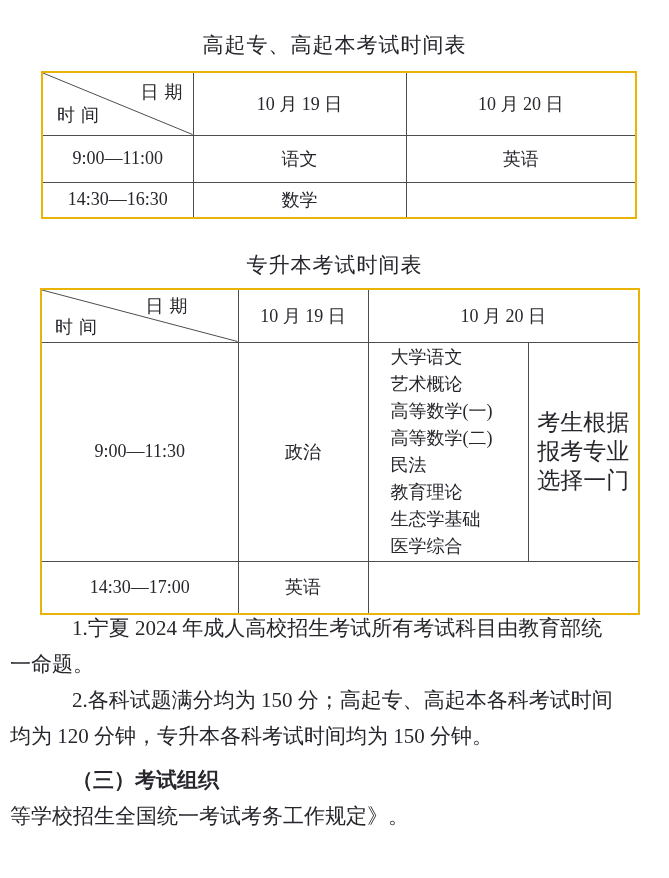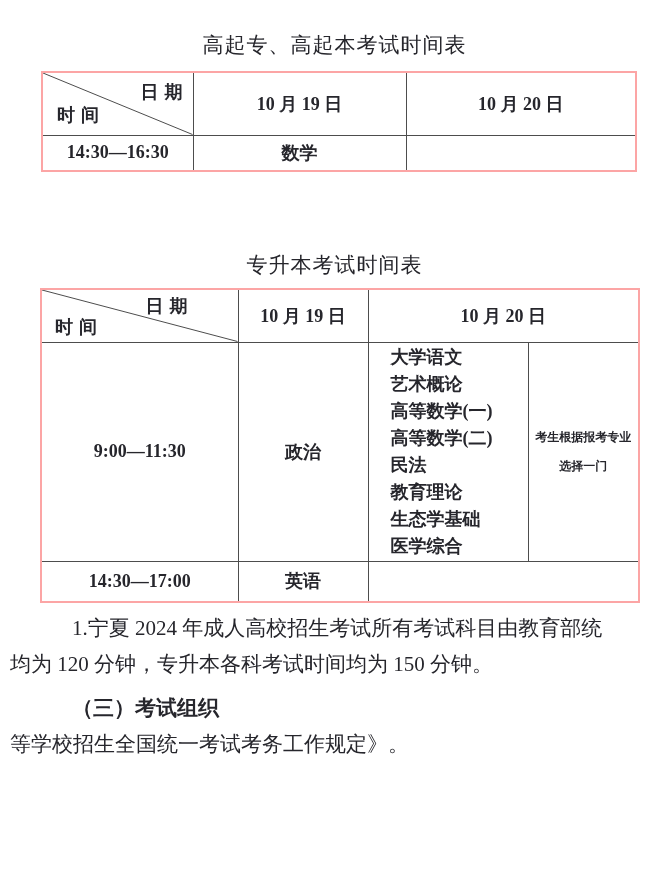--- a/index.html
+++ b/index.html
@@ -19,36 +19,36 @@
   #title2 { top:251px; }
 
   table { position:absolute; border-collapse:collapse; table-layout:fixed; }
   #table1 { left:41px; top:71px; width:594px; }
   #table2 { left:40px; top:288px; width:598px; }
   td {
     border:1px solid #4d4d4d;
     font-size:18px; text-align:center; vertical-align:middle;
     padding:0; overflow:hidden;
   }
-  table { border:2px solid #fca5a5;font-weight:bold; }
+  table { border:2px solid #eab308; }
 
   
   .diag { position:relative; }
   .diag svg { position:absolute; left:0; top:0; width:100%; height:100%; display:block; }
   .diag .lbl { position:absolute; font-size:18px; letter-spacing:6px; white-space:nowrap; }
   #table1 .lbl-date { top:7px;  right:4px;  }
   #table1 .lbl-time { bottom:8px; left:14px; }
   #table2 .lbl-date { top:4px;  right:44px; }
   #table2 .lbl-time { bottom:3px; left:13px; }
 
   .subjects-cell {
     text-align:left; padding-left:22px;
     white-space:pre-line; line-height:27px; font-size:18px;
   }
-  .note-cell { padding:12px 5px; line-height:29px; font-size:12px; }
+  .note-cell { padding:12px 5px; line-height:29px; font-size:23px; }
   .time-cell, .subj { white-space:nowrap; }
 
   
   #bodytext {
     position:absolute; left:10px; top:610px; width:655px;
     font-size:21px; line-height:36px;
   }
   #bodytext .line { white-space:nowrap; }
   #bodytext .indent { padding-left:62px; }
   #bodytext .heading { font-weight:bold; margin-top:8px; }
@@ -70,20 +70,25 @@
       <tr style="height:63px">
         <td class="diag">
           <svg viewBox="0 0 100 100" preserveAspectRatio="none">
             <line x1="0" y1="0" x2="100" y2="100" stroke="#4d4d4d" stroke-width="1" vector-effect="non-scaling-stroke"></line>
           </svg>
           <span class="lbl lbl-date">日期</span>
           <span class="lbl lbl-time">时间</span>
         </td>
         <td>10 月 19 日</td>
         <td>10 月 20 日</td>
+      </tr>
+      <tr style="height:47px">
+        <td class="time-cell">9:00—11:00</td>
+        <td class="subj">语文</td>
+        <td class="subj">英语</td>
       </tr>
       <tr style="height:36px">
         <td class="time-cell">14:30—16:30</td>
         <td class="subj">数学</td>
         <td class="subj"></td>
       </tr>
     </tbody>
   </table>
 
   <div class="tbl-title" id="title2">专升本考试时间表</div>
@@ -113,28 +118,30 @@
         <td class="subjects-cell">大学语文
 艺术概论
 高等数学(一)
 高等数学(二)
 民法
 教育理论
 生态学基础
 医学综合</td>
         <td class="note-cell">考生根据报考专业选择一门</td>
       </tr>
-      <tr style="height:41px">
+      <tr style="height:53px">
         <td class="time-cell">14:30—17:00</td>
         <td class="subj">英语</td>
         <td colspan="2"></td>
       </tr>
     </tbody>
   </table>
 
   <div id="bodytext">
     <div class="line indent">1.宁夏 2024 年成人高校招生考试所有考试科目由教育部统</div>
+    <div class="line">一命题。</div>
+    <div class="line indent">2.各科试题满分均为 150 分；高起专、高起本各科考试时间</div>
     <div class="line">均为 120 分钟，专升本各科考试时间均为 150 分钟。</div>
     <div class="line indent heading">（三）考试组织</div>
     <div class="line">等学校招生全国统一考试考务工作规定》。</div>
   </div>
 
 </div>
 
 </body></html>

